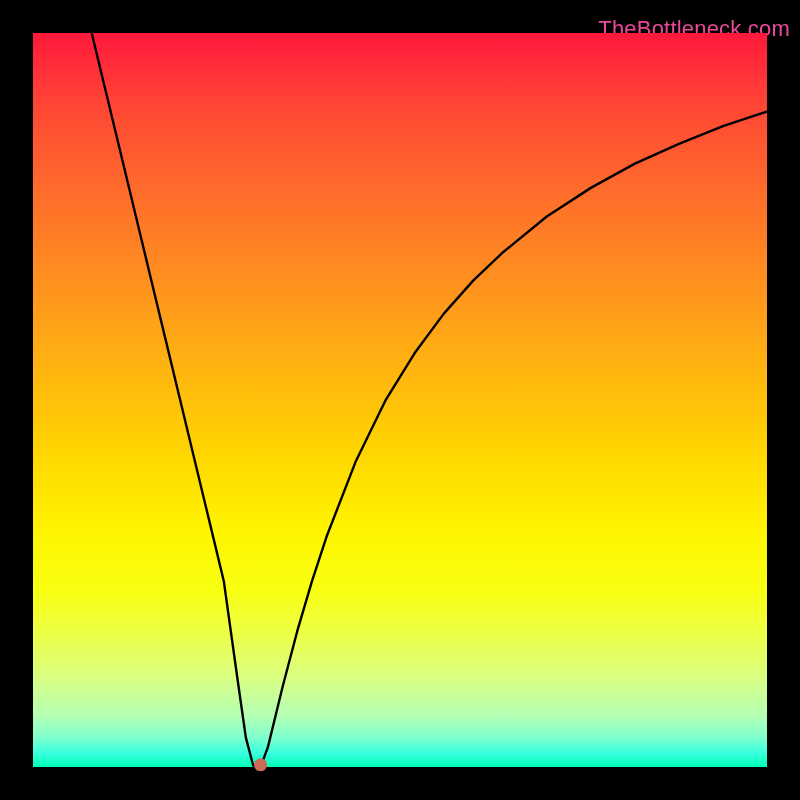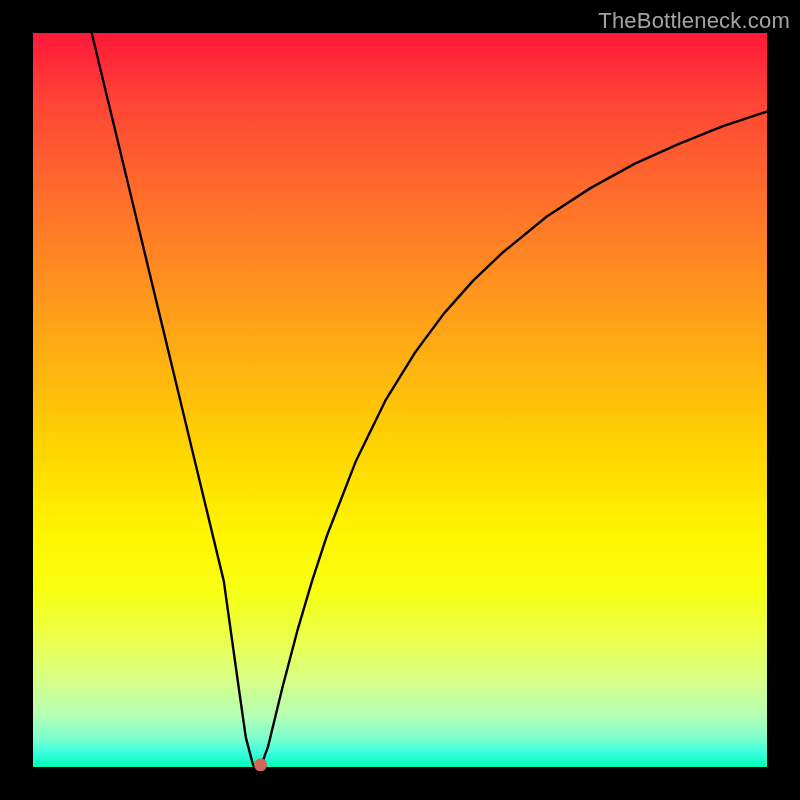--- a/index.html
+++ b/index.html
@@ -35,23 +35,23 @@
       #ecff48 82%,
       #d8ff84 88%,
       #b4ffb4 93%,
       #7effce 96%,
       #3bffdf 98%,
       #00ffb7 100%
     );
   }
   .watermark {
     position: absolute;
-    top: 8px;
+    top: 16px;
     right: 10px;
-    color: #a3a3a3;
+    color: #ec4899;
     font-size: 22px;
     letter-spacing: 0.2px;
     user-select: none;
   }
   svg.curve {
     position: absolute;
     left: 0;
     top: 0;
     width: 734px;
     height: 734px;

